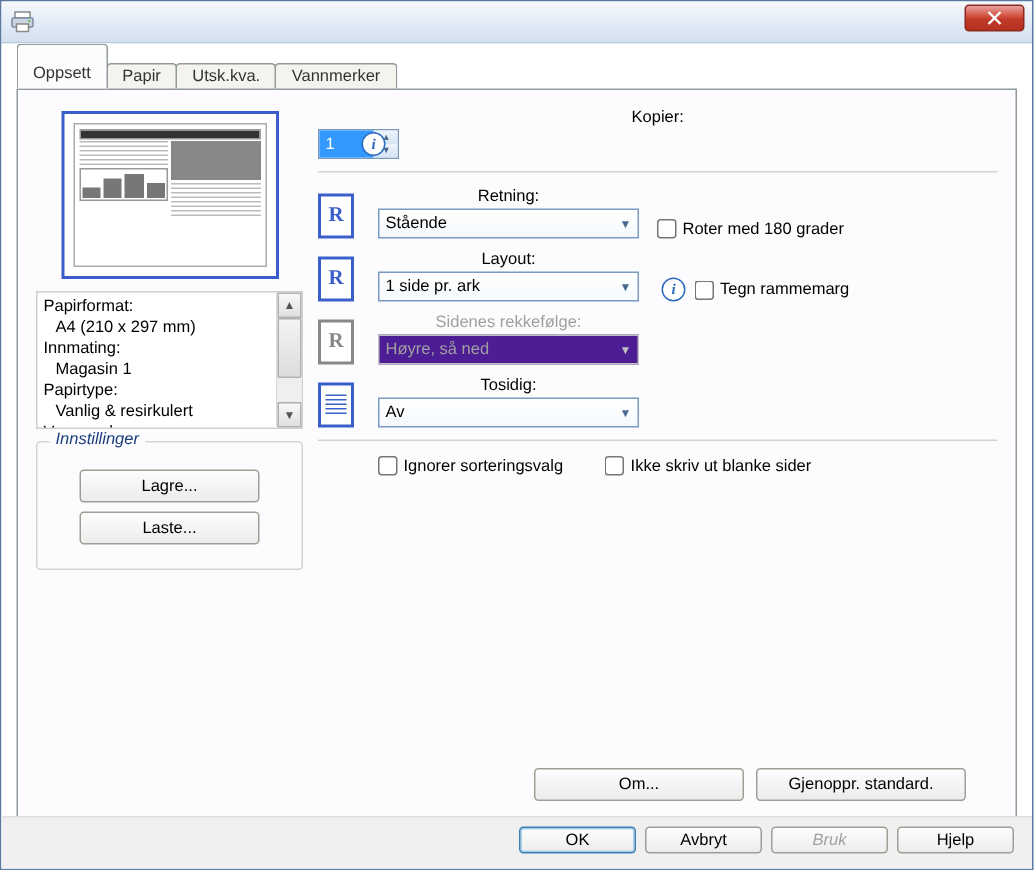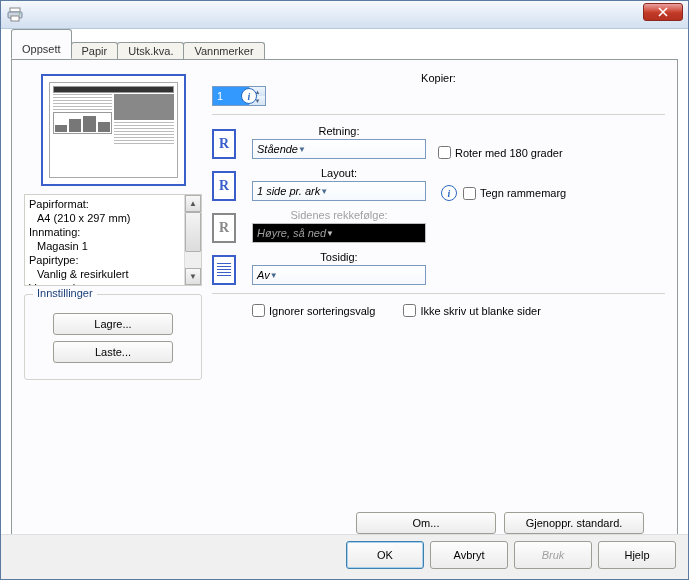--- a/index.html
+++ b/index.html
@@ -31,21 +31,21 @@
   .info-box { border:1px solid #d0d0c8; background:#fff; height: 92px; display:flex; }
   .info-text { flex:1; padding: 2px 4px; line-height:14px; color:#000; overflow:hidden;}
   .info-text ul{margin:0;padding:0;list-style:none;}
   .info-text li.sub{padding-left:8px;}
   .scrollbar { width:17px; background:#f0f0f0; border-left:1px solid #ddd; display:flex; flex-direction:column;}
   .scroll-btn{height:17px;background:linear-gradient(#f8f8f8,#e0e0e0);border:1px solid #b0b0b0;display:flex;align-items:center;justify-content:center;color:#555;font-size:8px;}
   .scroll-track{flex:1;background:#efefef;}
   .scroll-thumb{height:40px;background:linear-gradient(#f4f4f4,#dcdcdc);border:1px solid #b0b0b0;border-radius:1px;}
 
   .group-box { border:1px solid #d6d3ce; border-radius:3px; margin-top:8px; padding: 12px 12px 10px 12px; position:relative;}
-  .group-box .legend { position:absolute; top:-8px; left:8px; background:#fcfcfe; padding: 0 4px; color:#1a3e7a;}
+  .group-box .legend { position:absolute; top:-8px; left:8px; background:#fcfcfe; padding: 0 4px; color:#1a3e7a;font-style:italic;}
   .wbtn { display:block; width: 120px; height:22px; margin: 6px auto; background:linear-gradient(#fdfdfd,#ececec); border:1px solid #9e9e95; border-radius:3px; cursor:pointer;}
 
   .field-label { color:#000; margin-bottom:2px; display:block;text-align:center;}
   .field-label.disabled { color:#a0a0a0; }
   .spinner { display:inline-flex; border:1px solid #7a9ac0; height:20px; background:#fff;}
   .spinner input { width: 36px; border:none; padding:0 4px; background:#fff; color:#000;}
   .spinner input::selection{background:#3399ff;color:#fff;}
   .spinner .spins{width:16px;display:flex;flex-direction:column;border-left:1px solid #c5d6e8;}
   .spinner .sp{flex:1;background:linear-gradient(#eef5fc,#d5e4f3);display:flex;align-items:center;justify-content:center;font-size:6px;color:#4a6a90;cursor:pointer;}
 
@@ -54,36 +54,36 @@
   .row { display:flex; align-items:center; margin-bottom:6px;}
   .thumb { width:24px; height:30px; border:2px solid #3a5fcb; background:#fff; display:flex; align-items:center; justify-content:center; margin-right:12px; font-weight:bold; color:#3a5fcb; font-family:serif; font-size:14px;}
   .thumb.page-order{border-color:#888; color:#888;}
   .thumb.booklet{border-color:#3a5fcb;}
   .thumb.booklet .pagelines{width:70%;height:70%;}
   .thumb.booklet .pl{height:1px;background:#3a5fcb;margin:2px 0;}
   .info-icon { width:16px;height:16px;border-radius:50%;background:#fff;border:1px solid #2a6ac0;color:#2a6ac0;font-weight:bold;display:inline-flex;align-items:center;justify-content:center;font-style:italic;font-family:serif;margin:0 3px;font-size:10px;}
   .info-icon::before{content:"i";}
 
   .combo-wrap{display:flex;flex-direction:column;flex:0 0 174px;}
-  .combo{width:174px;height:20px;border:1px solid #7a9ac0;background:linear-gradient(#fff,#f5f9fd);padding:1px 4px;display:flex;align-items:center;cursor:pointer;font-style:italic;}
-  .combo.disabled{background:#000000;color:#a0a0a0;border-color:#c0c0c0;}
+  .combo{width:174px;height:20px;border:1px solid #7a9ac0;background:linear-gradient(#fff,#f5f9fd);padding:1px 4px;display:flex;align-items:center;justify-content:space-between;cursor:pointer;}
+  .combo.disabled{background:#4c1d95;color:#a0a0a0;border-color:#c0c0c0;}
   .combo .arrow{font-size:8px;color:#4a6a90;}
   .combo.disabled .arrow{color:#c0c0c0;}
   .check-row{display:inline-flex;align-items:center;gap:4px;margin-left:12px;}
   .check-row input[type=checkbox]{width:13px;height:13px;margin:0;}
   .check-row label{color:#000;}
   .check-row.has-info .info-icon{margin-right:2px;}
 
   .controls-section .block { margin-bottom: 8px; }
 
   .bottom-buttons-inside { position:absolute; right:33px; bottom:14px; display:flex; gap:8px;}
   .bottom-buttons-inside button{width:140px;height:22px;background:linear-gradient(#fdfdfd,#ececec);border:1px solid #9e9e95;border-radius:3px;cursor:pointer;}
 
   .footer-bar { position:absolute; left:0; right:0; bottom:0; padding: 6px 12px 10px 12px; display:flex; justify-content:flex-end; gap:6px; background:#f0f0f0; border-top:1px solid #dfdfdf;}
-  .footer-bar button{width:78px;height:28px;background:linear-gradient(#fdfdfd,#ececec);border:1px solid #9e9e95;border-radius:3px;cursor:pointer;}
+  .footer-bar button{width:78px;height:18px;background:linear-gradient(#fdfdfd,#ececec);border:1px solid #9e9e95;border-radius:3px;cursor:pointer;}
   .footer-bar button.default{border:1px solid #3c7fb1;box-shadow:inset 0 0 0 1px #a7d0ec;}
   .footer-bar button.disabled{color:#a0a0a0;font-style:italic;}
 </style>
 </head>
 <body>
 
 <div class="window">
   <div class="titlebar">
     <svg class="printer-icon" viewBox="0 0 16 16">
       <rect x="3" y="1" width="10" height="4" fill="#fff" stroke="#888"></rect>

